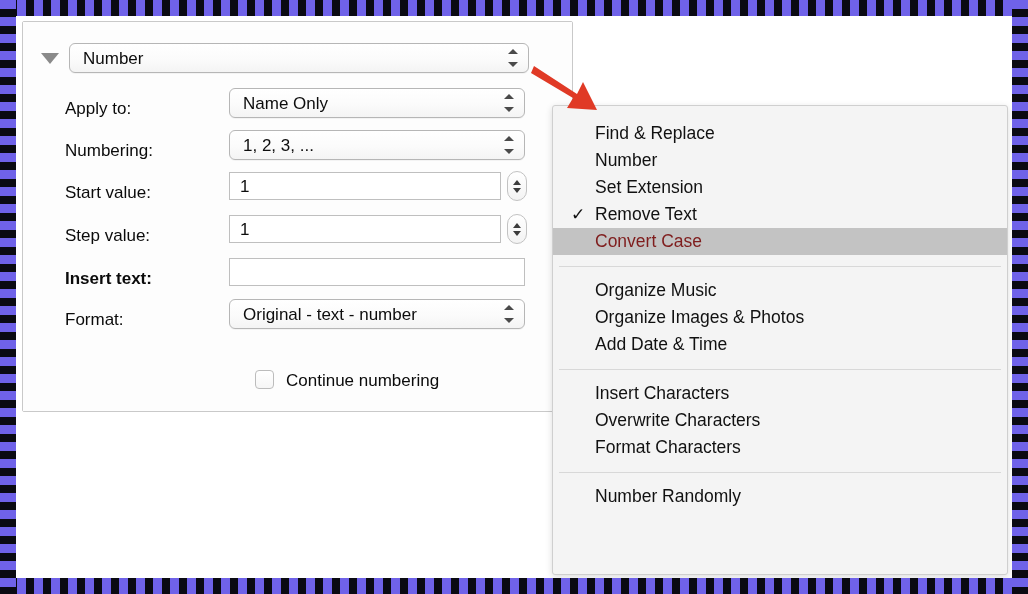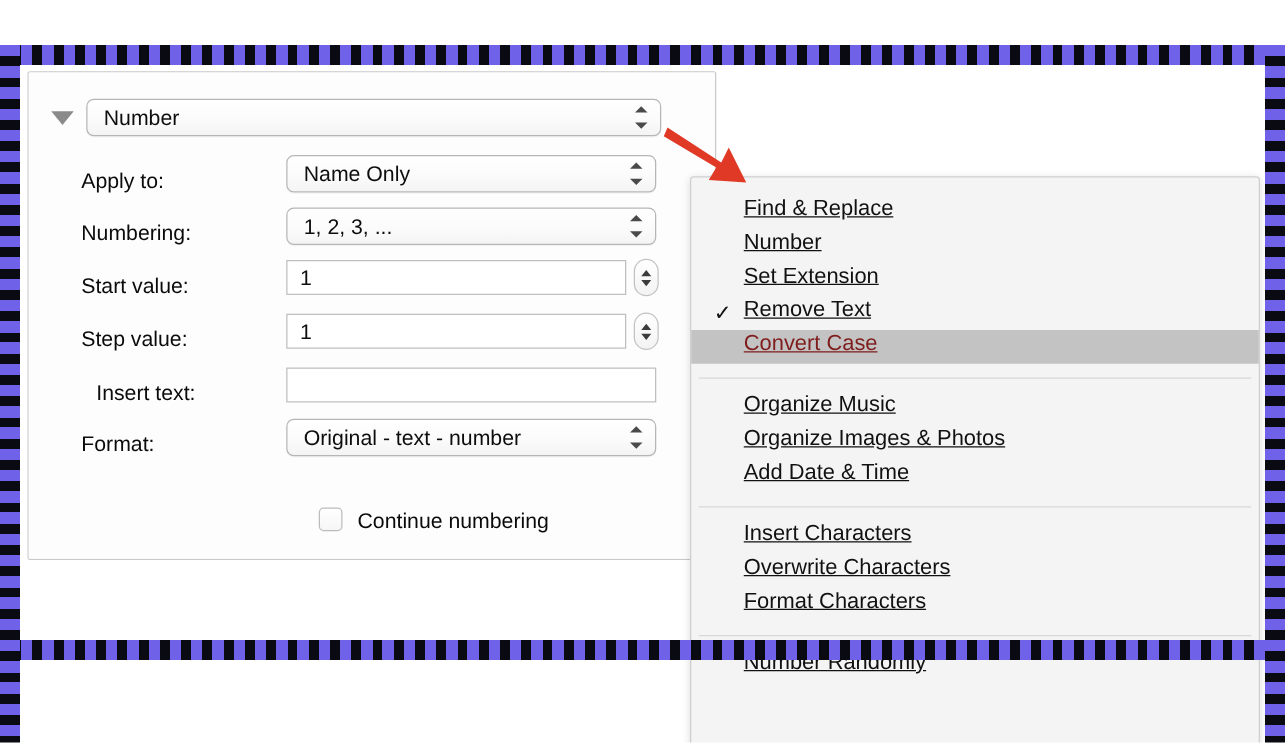--- a/index.html
+++ b/index.html
@@ -13,24 +13,23 @@
     height: 594px;
     font-family: "Liberation Sans", sans-serif;
     -webkit-font-smoothing: antialiased;
     overflow: hidden;
   }
 
   
   #screen {
     position: relative;
     width: 1028px;
-    height: 492px;
+    height: 594px;
     background: #ffffff;
     box-sizing: border-box;
-    margin-top: 36px;
   }
   .stripe {
     position: absolute;
     z-index: 40;
   }
   .stripe-top, .stripe-bottom {
     left: 0;
     width: 1028px;
     height: 16px;
     background-image: repeating-linear-gradient(
@@ -224,26 +223,26 @@
     box-sizing: border-box;
     z-index: 20;
     box-shadow: 0 2px 7px rgba(0,0,0,0.14);
     padding-top: 14px;
     padding-bottom: 14px;
   }
   .menu-item {
     position: relative;
     height: 27px;
     display: flex;
+    align-items: center;
     padding-left: 42px;
     font-size: 17.5px;
     color: #111111;
     white-space: nowrap;
     box-sizing: border-box;
-    text-decoration: underline;
   }
   .menu-item.checked .check-mark {
     position: absolute;
     left: 18px;
     top: 50%;
     transform: translateY(-52%);
     font-size: 17px;
     color: #111111;
     line-height: 1;
   }
@@ -305,21 +304,21 @@
 
       <span class="field-label" style="left:42px; top:205px;">Step value:</span>
       <div class="textfield" style="left:206px; top:193px; width:272px;">
         <span class="tf-value">1</span>
       </div>
       <div class="stepper" style="left:484px; top:192px;">
         <span class="sc up"></span>
           <span class="sc down"></span>
       </div>
 
-      <span class="field-label" style="left:54px; top:248px;">Insert text:</span>
+      <span class="field-label" style="left:42px; top:248px;font-weight:bold;">Insert text:</span>
       <div class="textfield" style="left:206px; top:236px; width:296px;">
         <span class="tf-value"></span>
       </div>
 
       <span class="field-label" style="left:42px; top:289px;">Format:</span>
       <div class="popup" style="position:absolute; left:206px; top:277px; width:296px;">
         <span class="popup-label">Original - text - number</span>
         <span class="updown">
           <span class="chev up"></span>
             <span class="chev down"></span>

